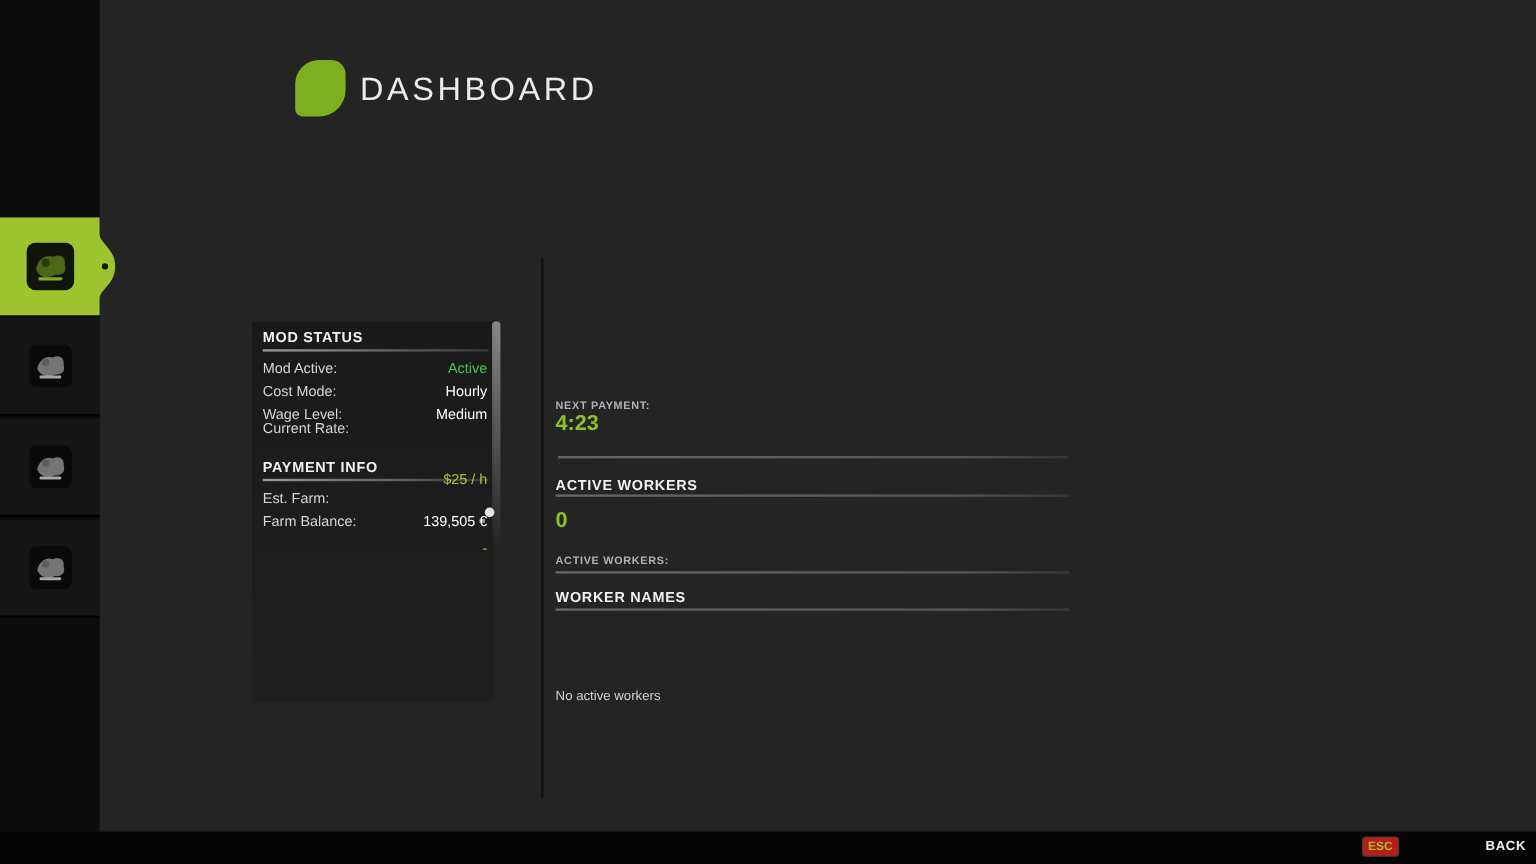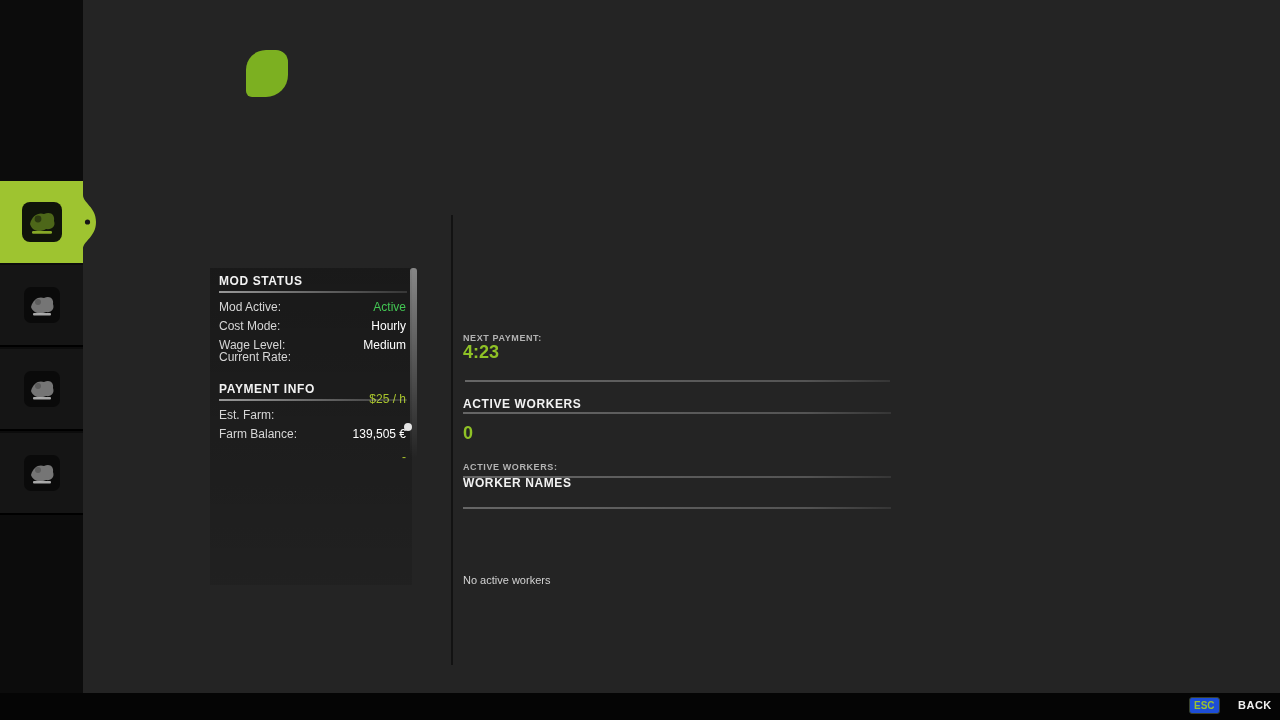--- a/index.html
+++ b/index.html
@@ -97,23 +97,23 @@
     position:absolute; left:463px; top:574px;
     font-size:11px; color:#d2d2d2;text-align:right;
   }
 
   
   .footer-bar {
     position:absolute; left:0; top:693px; width:1280px; height:27px;
     background: var(--bg-footer, #050505);
   }
   .key-badge {
-    position:absolute; left:1189px; top:4px; min-width:26px; height:17px;
+    position:absolute; left:1135px; top:4px; min-width:26px; height:17px;
     padding:0 4px; border-radius:3px;
-    background:#1d4ed8; border:1px solid #39422c;
+    background:#b91c1c; border:1px solid #39422c;
     display:flex; align-items:center; justify-content:center;
     font-size:10px; font-weight:bold; color: var(--accent-green, #9cc22d);
     cursor:pointer;
   }
   .back-label {
     position:absolute; left:1238px; top:6px;
     font-size:11px; font-weight:bold; letter-spacing:0.5px; color:#f0f0f0;
   }
 </style>
 </head>
@@ -163,20 +163,21 @@
       <svg viewBox="0 0 40 40" width="40" height="40">
         <rect width="40" height="40" rx="8" fill="#10140a"></rect>
         <path d="M8 22 C10 13 17 10 22 12 C29 9 33 13 32 19 C34 24 30 28 24 27 C17 31 10 29 8 22 Z" fill="#54701b" opacity="0.9"></path>
         <circle cx="16" cy="17" r="3.4" fill="#2c3a10"></circle>
         <rect x="10" y="29" width="20" height="2.8" rx="1.2" fill="#9cc22d" opacity="0.85"></rect>
       </svg>
     </span>
   </div>
 
   <div class="logo"></div>
+  <div class="page-title">DASHBOARD</div>
 
   <div class="left-panel"></div>
   <div class="scroll-track"></div>
   <div class="scroll-dot"></div>
 
   <div class="section-title" style="top:274px;">MOD STATUS</div>
   <div class="section-underline" style="top:291px;"></div>
 
   <div class="kv-row" style="top:300px;">
     <span class="kv-label">Mod Active:</span>
@@ -214,21 +215,21 @@
   <div class="h-line" style="left:465px; top:380px; width:425px;"></div>
 
   <div class="right-title" style="top:397px;">ACTIVE WORKERS</div>
   <div class="h-line" style="left:463px; top:412px; width:428px;"></div>
 
   <div class="big-green" style="top:423px;">0</div>
 
   <div class="small-label" style="top:462px;">ACTIVE WORKERS:</div>
   <div class="h-line" style="left:463px; top:476px; width:428px;"></div>
 
-  <div class="right-title" style="top:476px;">WORKER NAMES</div>
+  <div class="right-title" style="top:491px;">WORKER NAMES</div>
   <div class="h-line" style="left:463px; top:507px; width:428px;"></div>
 
   <div class="empty-msg">No active workers</div>
 
   <div class="footer-bar">
     <div class="key-badge">ESC</div>
     <div class="back-label">BACK</div>
   </div>
 
 </div>

